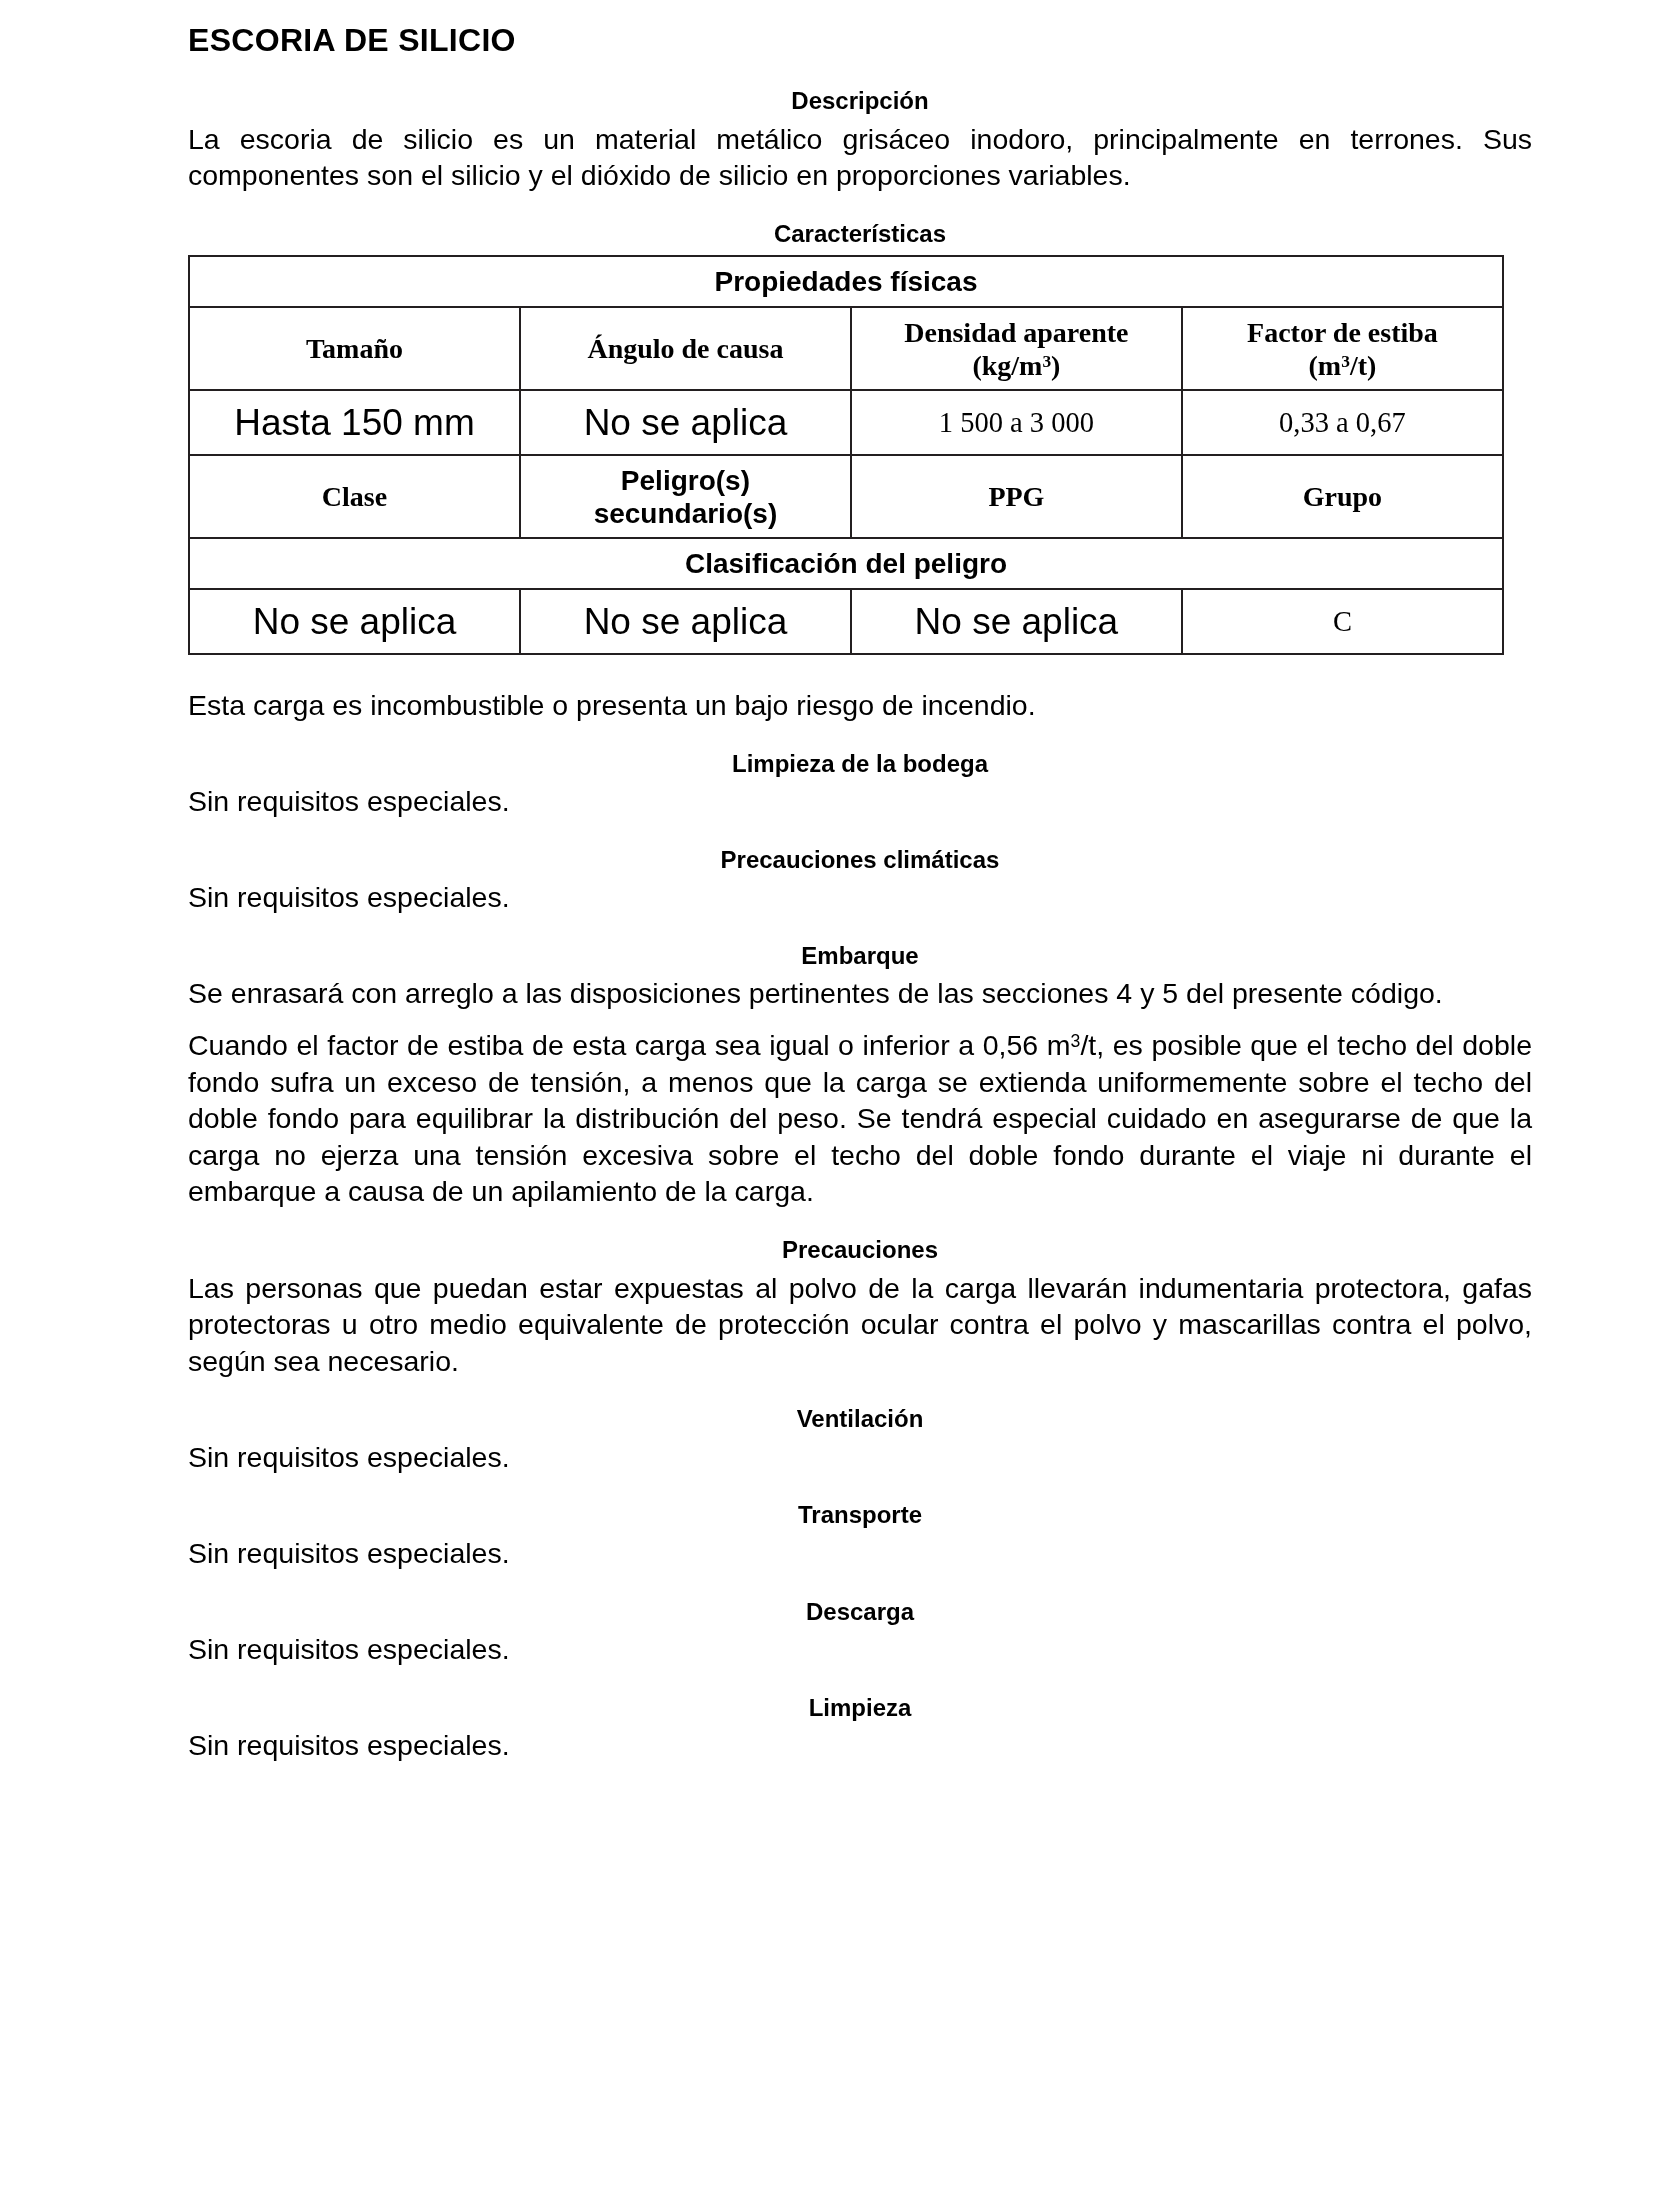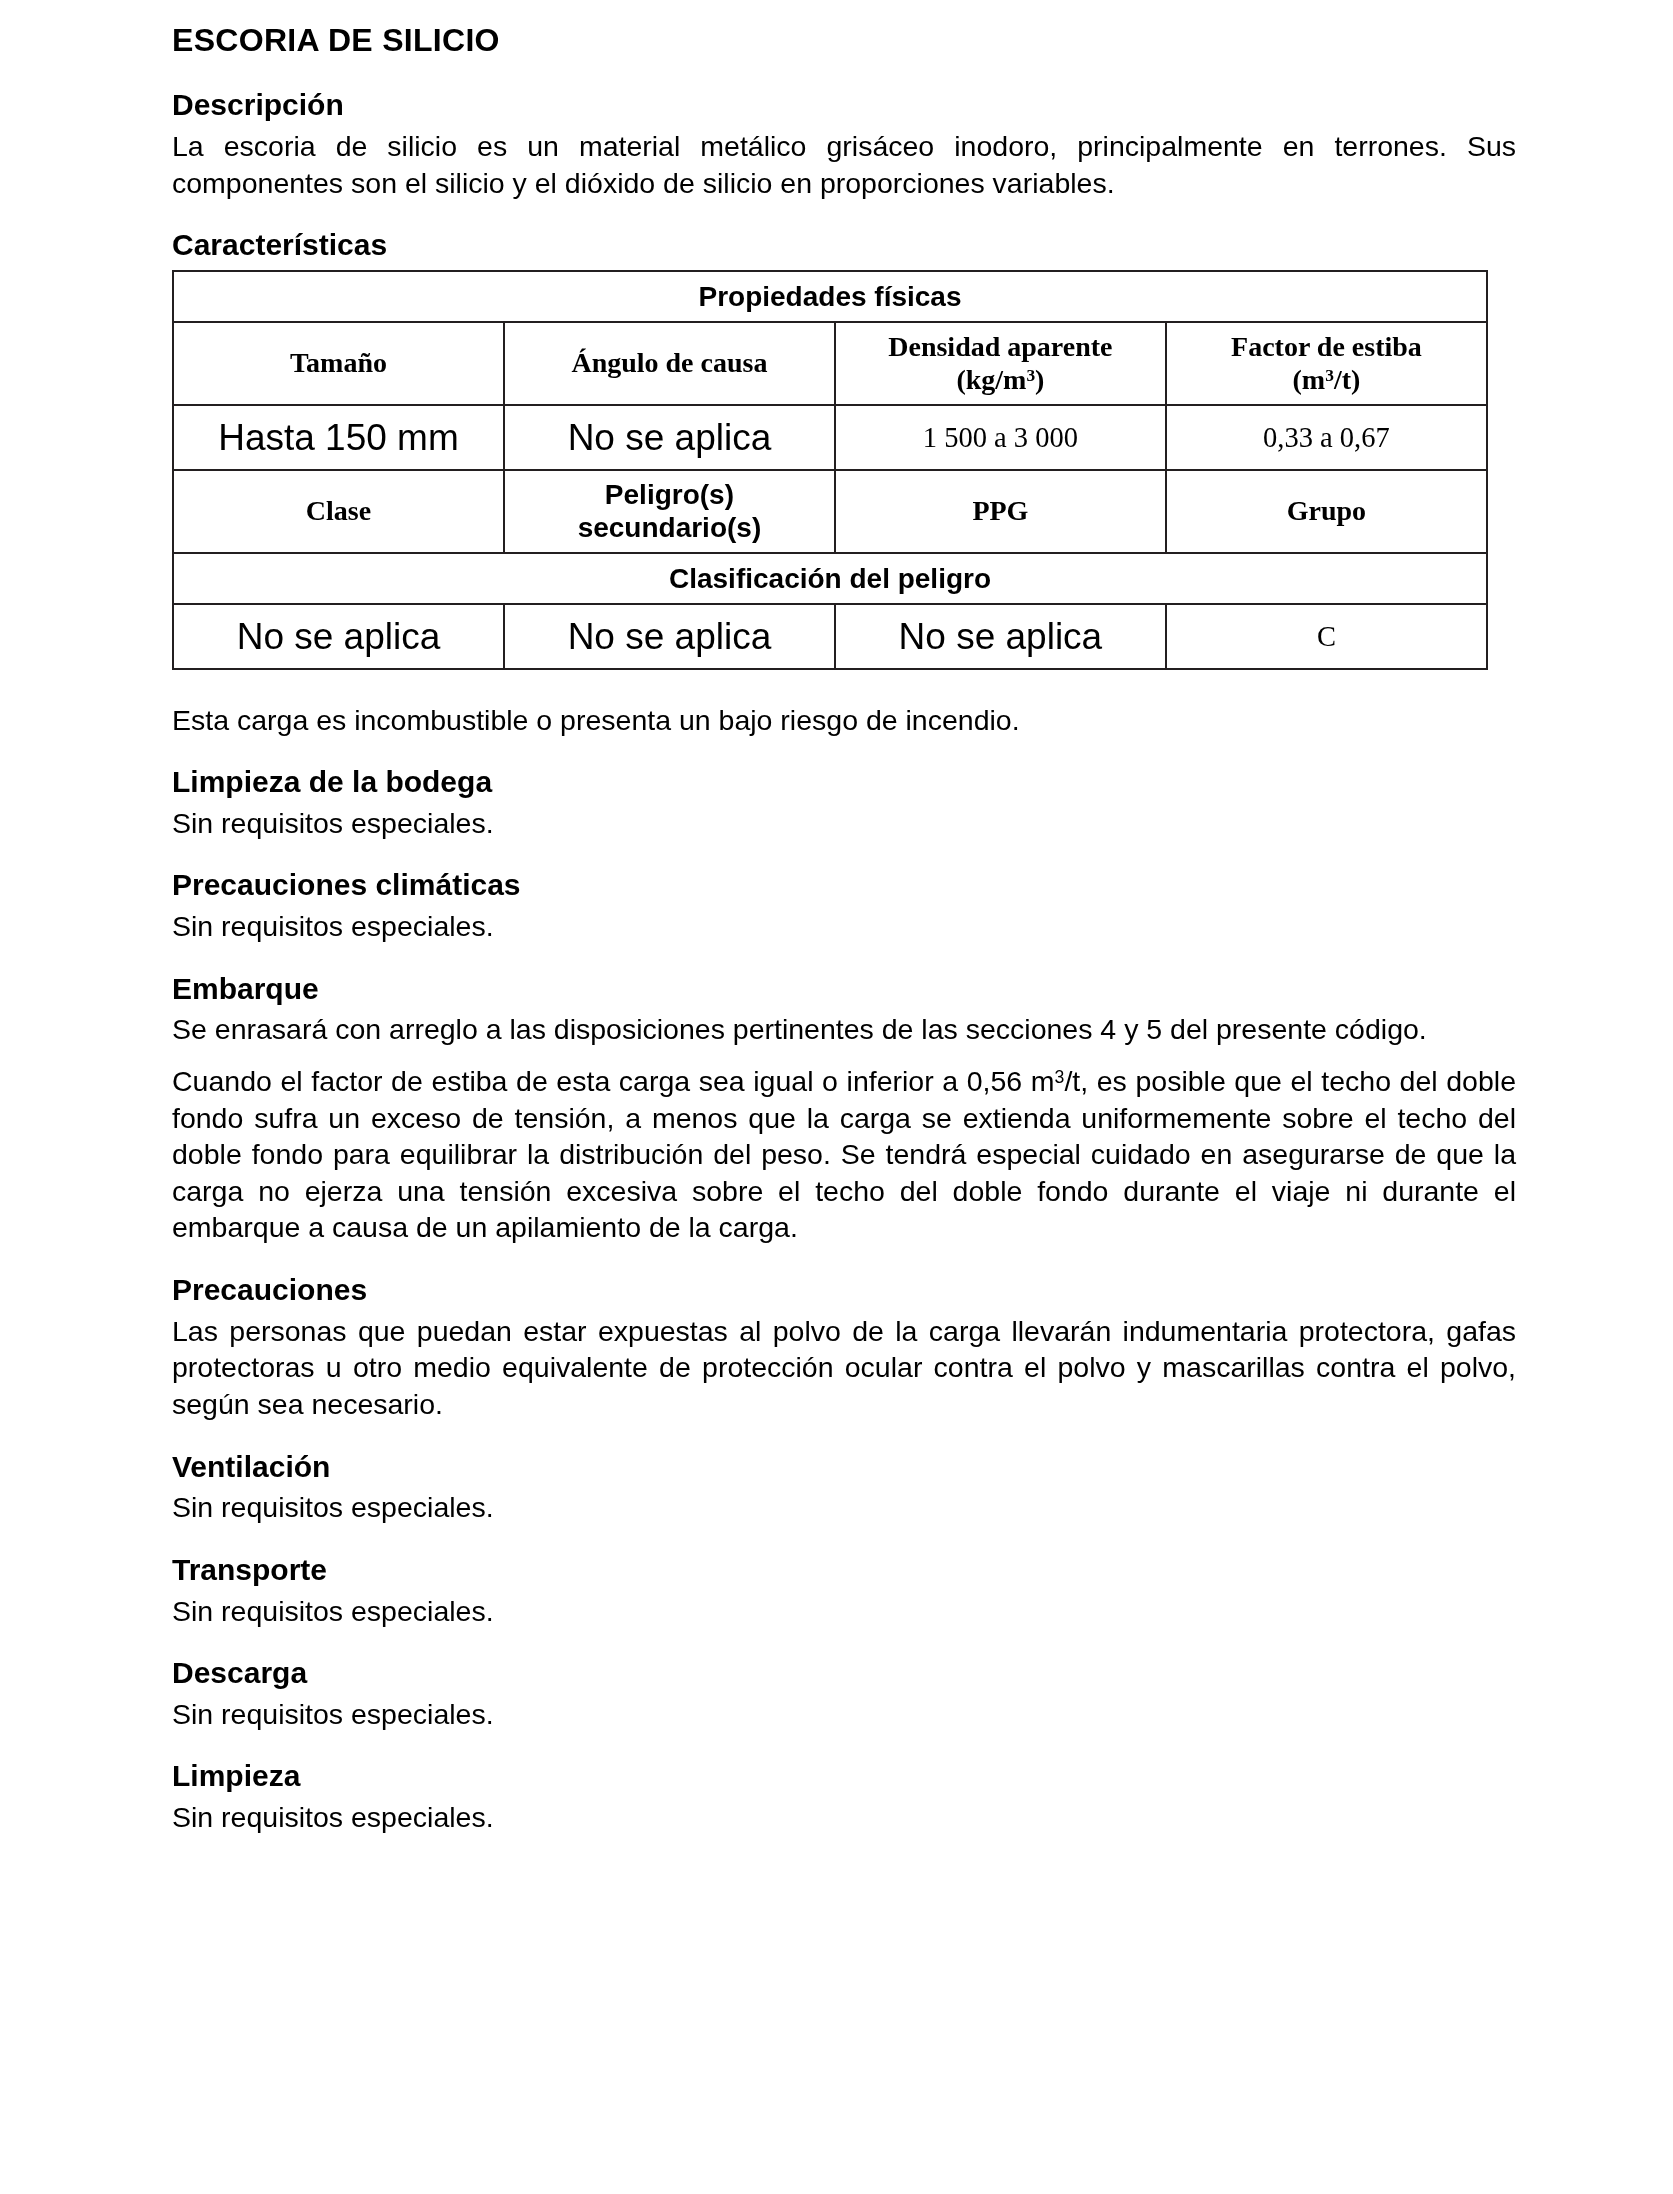--- a/index.html
+++ b/index.html
@@ -14,43 +14,44 @@
     height: 2194px;
     position: relative;
     font-family: "Liberation Sans Narrow", "Liberation Sans", sans-serif;
     font-stretch: condensed;
     color: #000000;
     -webkit-font-smoothing: antialiased;
   }
 
   .page {
     position: absolute;
-    left: 172px;
+    left: 188px;
     top: 22px;
     width: 1344px;
   }
 
   
   .doc-title {
     font-family: "Liberation Sans Narrow", "Liberation Sans", sans-serif;
     font-stretch: condensed;
     font-weight: bold;
     font-size: 32px;
     letter-spacing: 0.3px;
     line-height: 1.15;
     margin: 0 0 28.5px 0;
   }
 
   .section-heading {
     font-family: "Liberation Sans Narrow", "Liberation Sans", sans-serif;
     font-stretch: condensed;
     font-weight: bold;
-    font-size: 30px;
+    font-size: 24px;
     line-height: 1.2;
     margin: 0 0 4.7px 0;
+    text-align: center;
   }
 
   .section {
     margin-bottom: 26px;
   }
 
   p.body {
     font-family: "Liberation Sans Narrow", "Liberation Sans", sans-serif;
     font-stretch: condensed;
     font-weight: normal;

